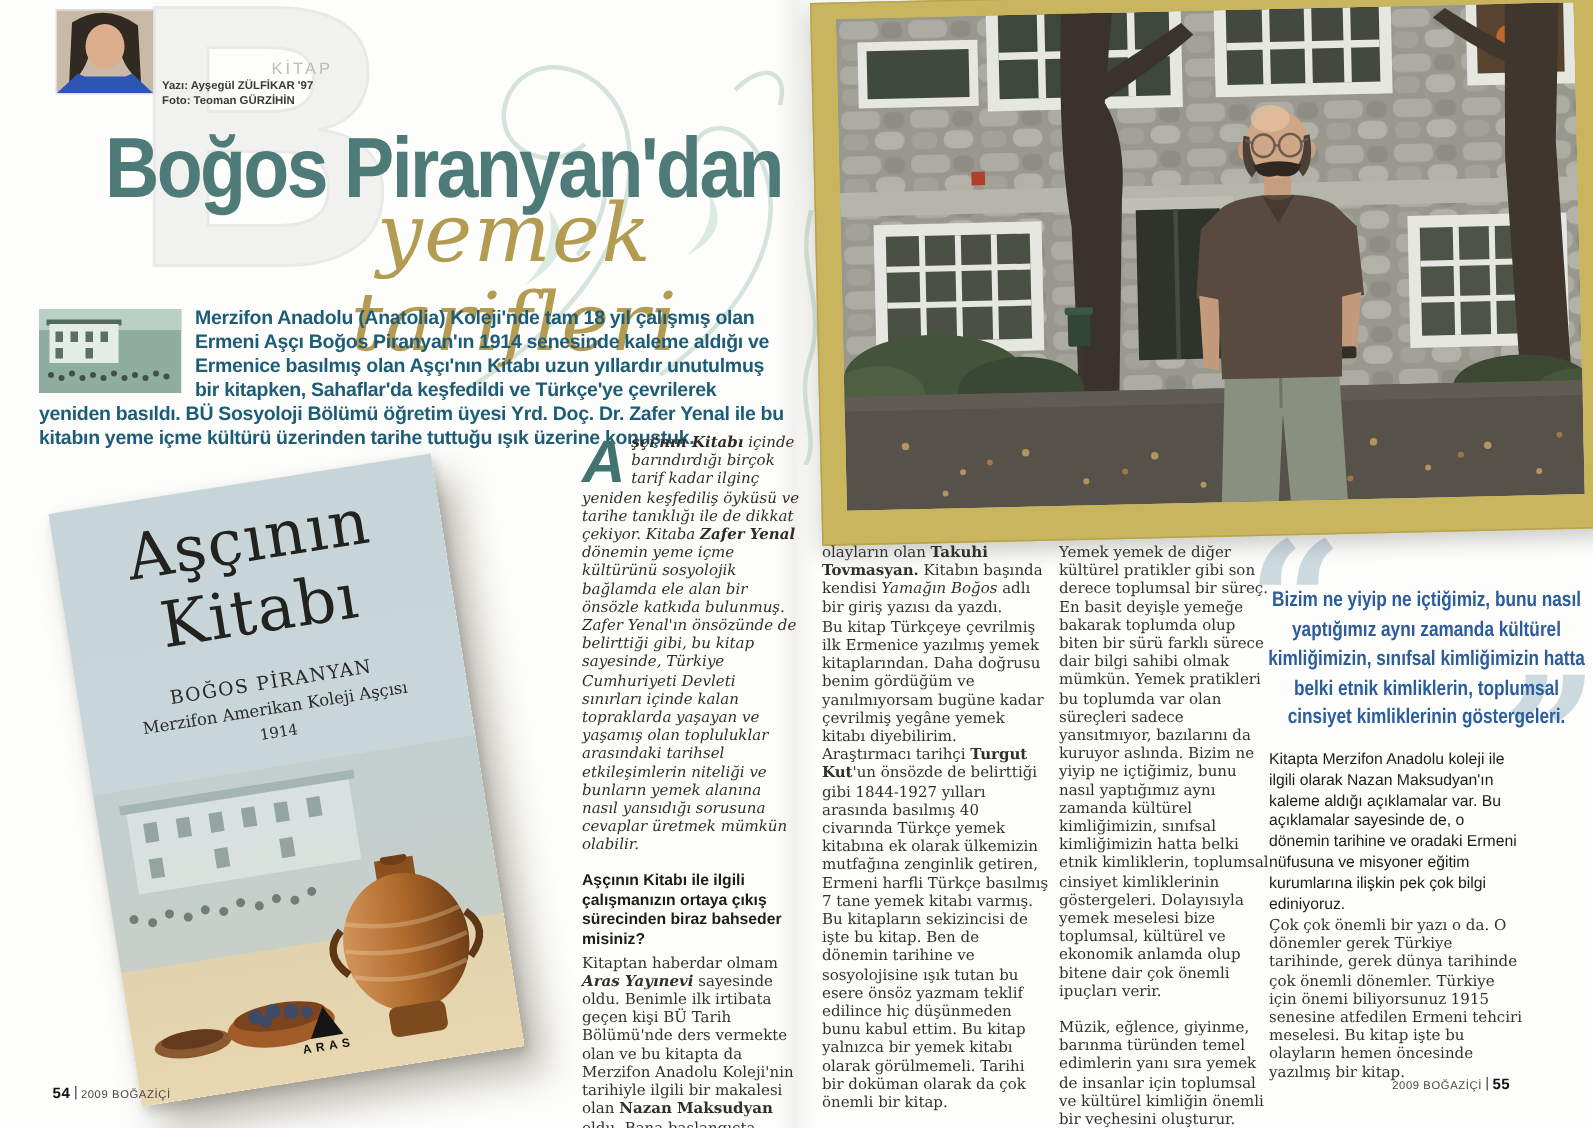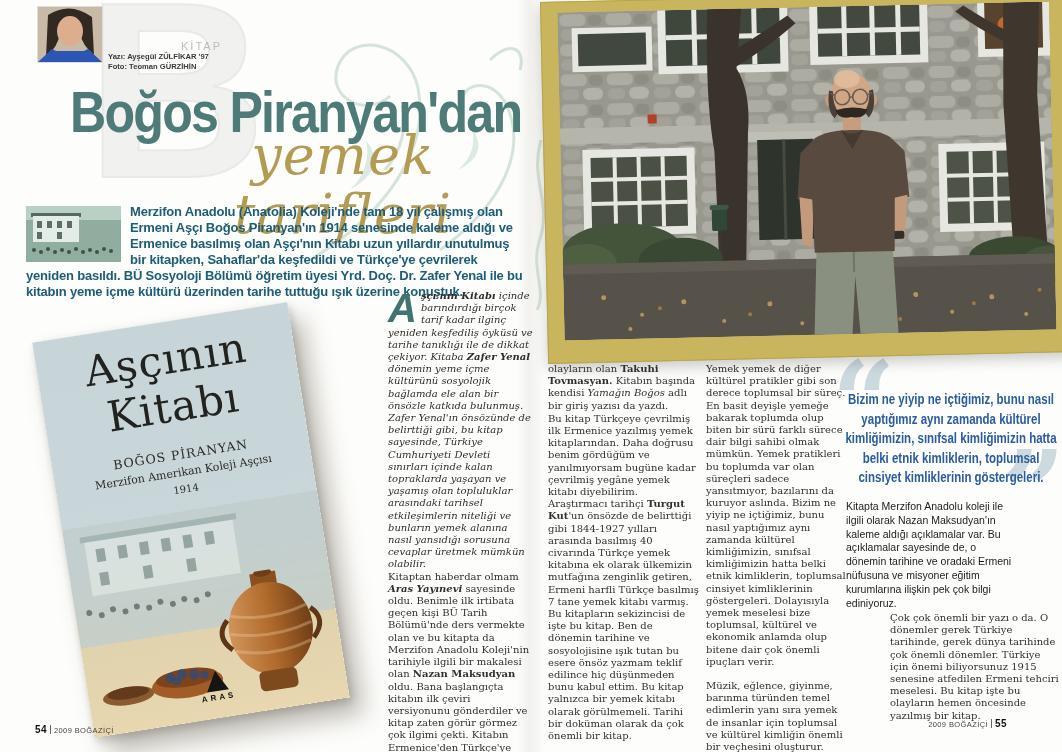--- a/index.html
+++ b/index.html
@@ -63,21 +63,21 @@
   .col2{left:706px;width:143px;}
   .pquote-wrap{left:822px;top:372px;width:258px;z-index:4;}
   .pquote{position:relative;margin-top:18px;font-size:14px;font-weight:bold;color:#2a5c9e;
           line-height:19.5px;text-align:center;transform:scaleX(.82);transform-origin:center top;z-index:2;}
   .bigquote{font-family:"DejaVu Serif",serif;font-size:110px;line-height:80px;color:#ccd9df;
             font-weight:bold;z-index:1;}
   .bq-open{left:832px;top:362px;}
   .bq-close{left:1002px;top:452px;}
   .bold-note{left:846px;top:500px;width:172px;font-size:10.5px;font-weight:normal;color:#1b1b19;
              line-height:13.8px;z-index:4;}
-  .final-para{left:846px;top:612px;width:172px;z-index:4;margin-left:44px;}
+  .final-para{left:846px;top:612px;width:172px;z-index:4;}
   .swirl{z-index:1;}
 </style>
 </head>
 <body>
 
 <div id="spread">
 
   <div class="abs watermark">B</div>
 
   <svg class="abs swirl" style="left:290px;top:0;width:245px;height:300px;">
@@ -214,20 +214,21 @@
     <div class="bc-logo">
       <div class="bc-tri"></div>
       <span>ARAS</span>
     </div>
   </div>
 
   <div class="abs left-col">
     <div class="serif lead">
       <span class="dropcap">A</span><span><span style="font-weight: bold; font-style: italic;">şçı'nın Kitabı</span><span style="font-style: italic;"> içinde barındırdığı birçok tarif kadar ilginç yeniden keşfediliş öyküsü ve tarihe tanıklığı ile de dikkat çekiyor. Kitaba </span><span style="font-weight: bold; font-style: italic;">Zafer Yenal</span><span style="font-style: italic;"> dönemin yeme içme kültürünü sosyolojik bağlamda ele alan bir önsözle katkıda bulunmuş. Zafer Yenal'ın önsözünde de belirttiği gibi, bu kitap sayesinde, Türkiye Cumhuriyeti Devleti sınırları içinde kalan topraklarda yaşayan ve yaşamış olan topluluklar arasındaki tarihsel etkileşimlerin niteliği ve bunların yemek alanına nasıl yansıdığı sorusuna cevaplar üretmek mümkün olabilir.</span></span>
     </div>
+    <div class="question">Aşçının Kitabı ile ilgili çalışmanızın ortaya çıkış sürecinden biraz bahseder misiniz?</div>
     <div class="serif"><span>Kitaptan haberdar olmam </span><span style="font-weight: bold; font-style: italic;">Aras Yayınevi</span><span> sayesinde oldu. Benimle ilk irtibata geçen kişi BÜ Tarih Bölümü'nde ders vermekte olan ve bu kitapta da Merzifon Anadolu Koleji'nin tarihiyle ilgili bir makalesi olan </span><span style="font-weight: bold;">Nazan Maksudyan</span><span> oldu. Bana başlangıçta kitabın ilk çeviri versiyonunu gönderdiler ve kitap zaten görür görmez çok ilgimi çekti. Kitabın Ermenice'den Türkçe'ye çevirisini yapan da yemek konusuyla oldukça ilgili olan ve Ermeni mutfağı ile ilgili geçmişte başka bir kitap da</span></div>
   </div>
 
   <div class="abs footer footer-left">
     <b>54</b><span class="fdiv"></span><span>2009 BOĞAZİÇİ</span>
   </div>
 
   <div class="abs gutter"></div>
 
   <svg class="abs swirl" style="left:527px;top:140px;width:26px;height:170px;">

